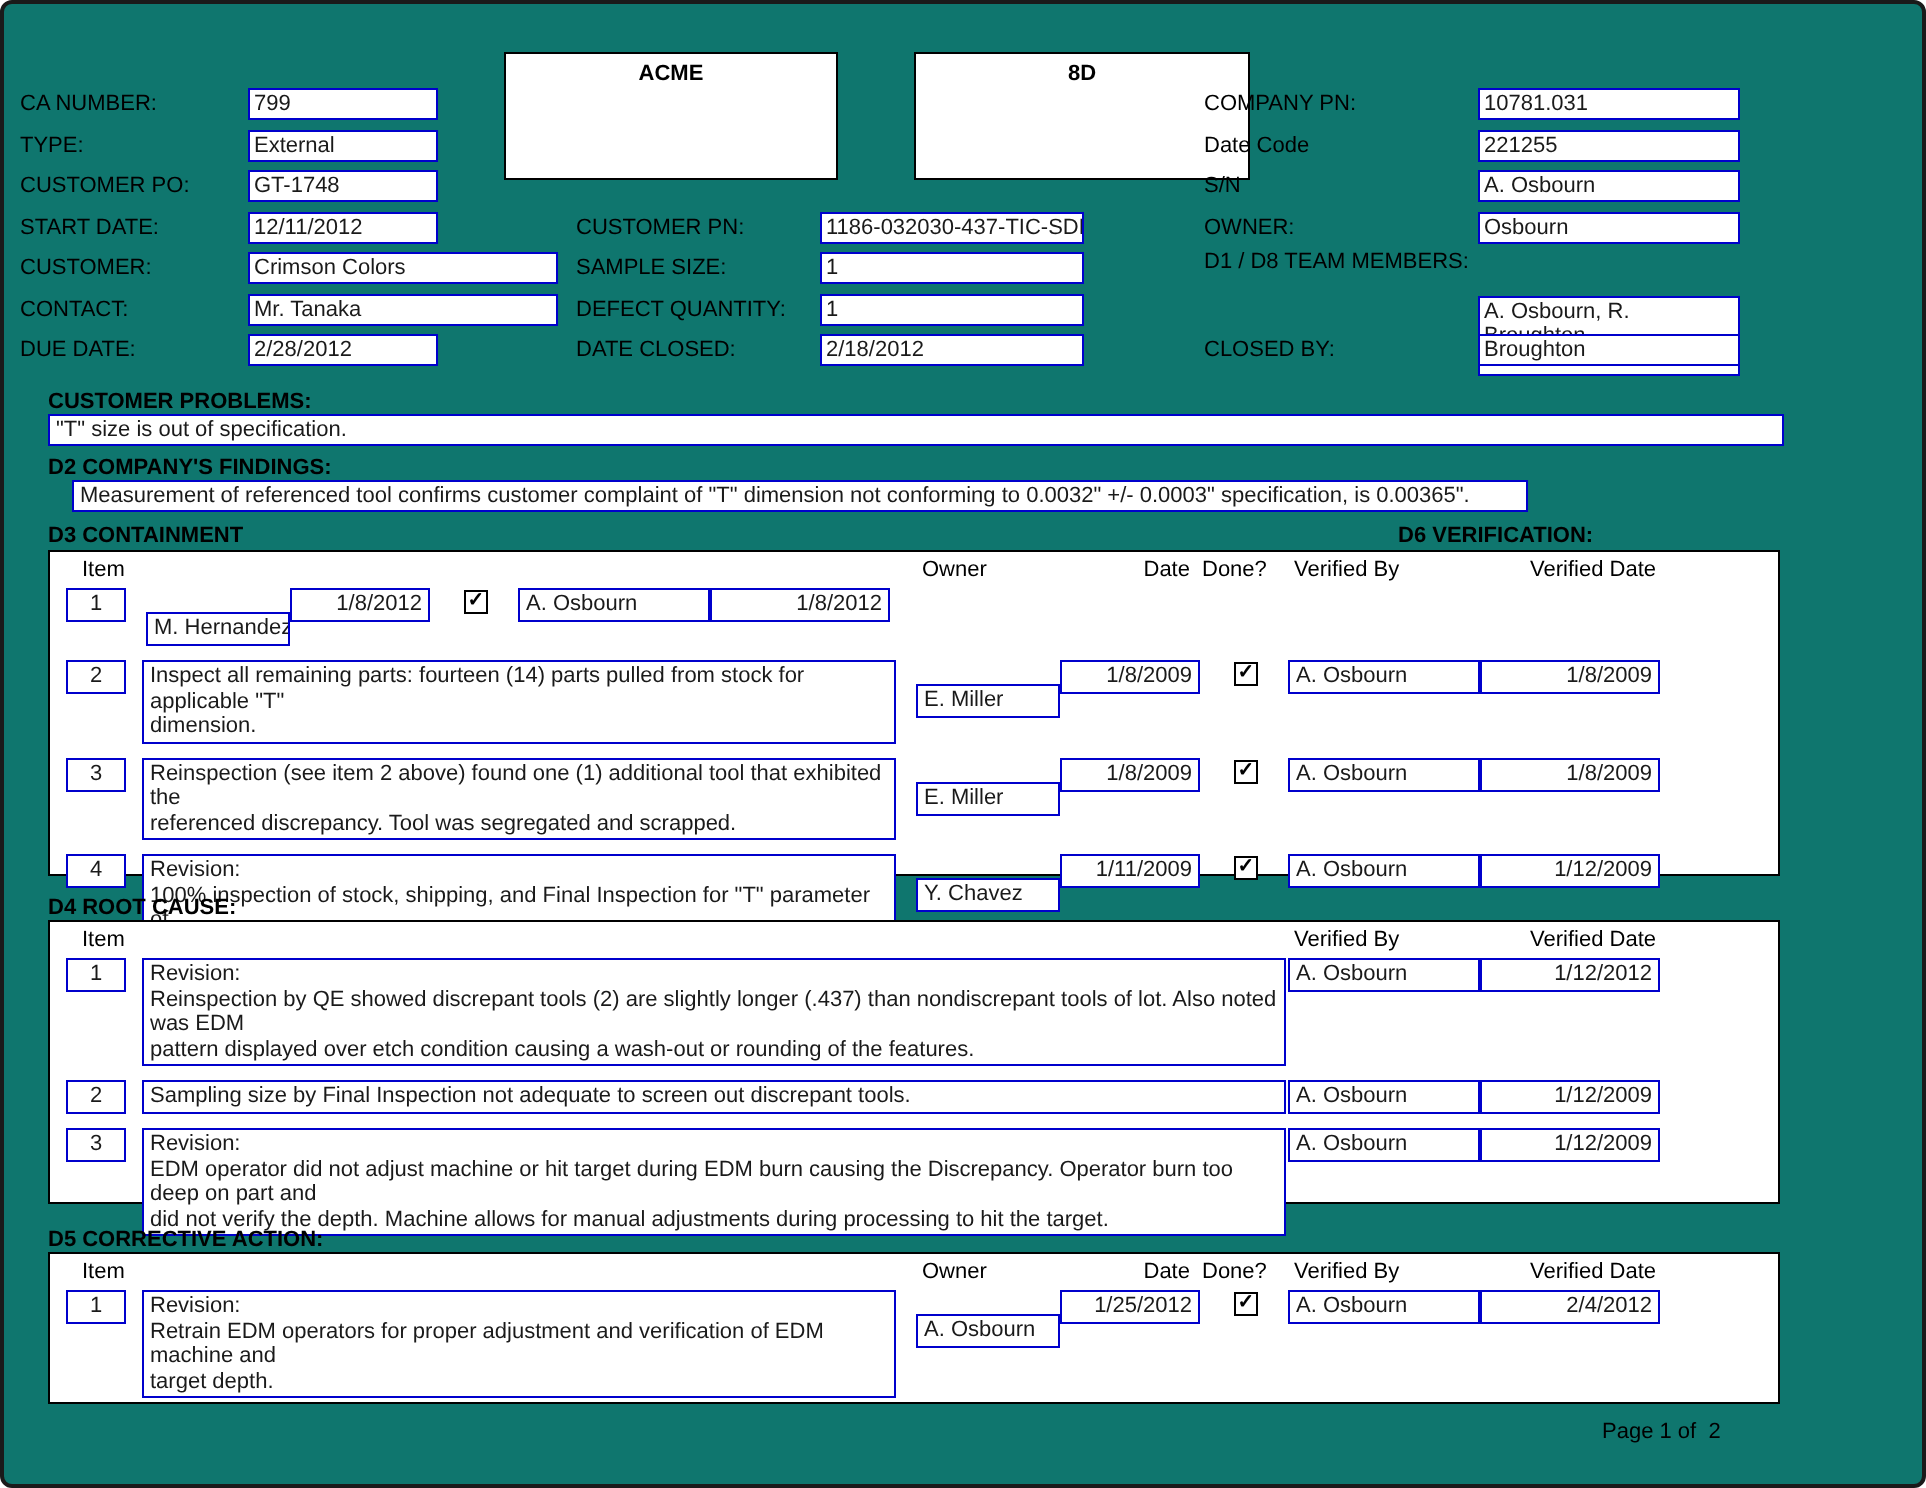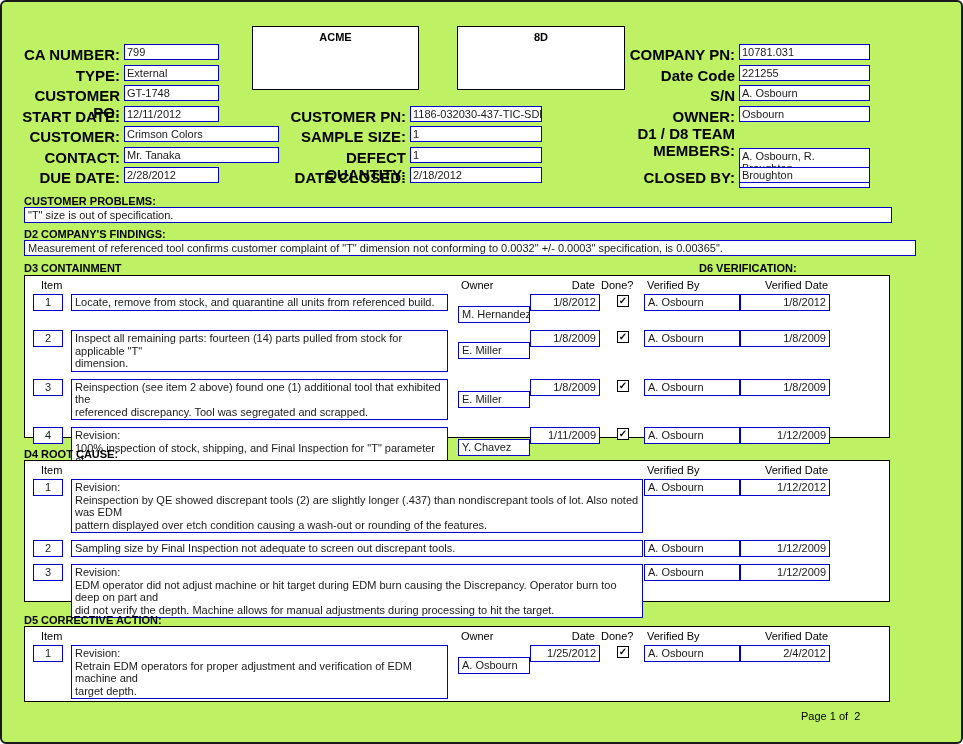--- a/index.html
+++ b/index.html
@@ -1,30 +1,30 @@
 <!DOCTYPE html>
 <html><head>
 <meta charset="utf-8">
 <style>
   * { box-sizing: border-box; margin: 0; padding: 0; }
   html,body { background:#fff; }
   body { font-family: "Liberation Sans", sans-serif; color:#000; }
   .page {
     position: relative; width: 963px; height: 744px;
-    background:#bef264; border: 2px solid #1a1a1a; border-radius: 6px;
+    background:#0f766e; border: 2px solid #1a1a1a; border-radius: 6px;
     overflow: hidden;
   }
   
   .logo-box {
     position:absolute; border:1px solid #000; text-align:center;
     font-weight:bold; font-size:11px; padding-top:4px; background:#fff;
   }
   .field { position:absolute; display:flex; align-items:flex-start; }
   .flabel {
-    font-weight:bold; font-size:15px; text-align:right; padding-top:2px;
+    font-weight:normal; font-size:11px; padding-top:2px;
     flex: 0 0 auto;
   }
   .fbox {
     border:1.5px solid #0000cc; background:#fff; height:16px;
     font-size:11px; line-height:12px; padding:1px 2px; margin-left:4px;
     color:#1a1a1a; white-space:nowrap; overflow:hidden; flex:0 0 auto;
   }
   .fbox.tall { height:40px; white-space:pre-line;margin-top:25px; }
   
   .sec-label { position:absolute; font-weight:bold; font-size:11px; }
@@ -139,37 +139,36 @@
   </div>
   <div class="field" style="left:600px;top:165px">
     <span class="flabel" style="width:133px">CLOSED BY:</span>
     <div class="fbox" style="width:131px">Broughton</div>
   </div>
 
   <div class="sec-label" style="left:22px;top:193px">CUSTOMER PROBLEMS:</div>
   <div class="wide-box" style="left:22px;top:205px;width:868px;height:16px">"T" size is out of specification.</div>
 
   <div class="sec-label" style="left:22px;top:226px">D2 COMPANY'S FINDINGS:</div>
-  <div class="wide-box" style="left:22px;top:238px;width:892px;height:16px">Measurement of referenced tool confirms customer complaint of "T" dimension not conforming to 0.0032" +/- 0.0003" specification, is 0.00365".</div>
+  <div class="wide-box" style="left:34px;top:238px;width:728px;height:16px">Measurement of referenced tool confirms customer complaint of "T" dimension not conforming to 0.0032" +/- 0.0003" specification, is 0.00365".</div>
 
   <div class="sec-label" style="left:22px;top:260px">D3 CONTAINMENT</div>
   <div class="sec-label" style="left:697px;top:260px">D6  VERIFICATION:</div>
   <div class="tsec" style="left:22px;top:273px;width:866px;height:163px">
     <div class="thead">
       <span style="left:16px">Item</span>
       <span style="left:436px">Owner</span>
       <span style="left:505px;width:65px;text-align:right">Date</span>
       <span style="left:576px;width:36px">Done?</span>
       <span style="left:622px">Verified By</span>
       <span style="left:703px;width:100px;text-align:right">Verified Date</span>
     </div>
 
       <div class="trow">
         <div class="box ibox">1</div>
-        <div class="box dbox d35desc">Locate, remove from stock, and quarantine all units from referenced build.</div>
         <div class="box obox">M. Hernandez</div>
         <div class="box datebox">1/8/2012</div>
         <div class="chkwrap">
           <div class="chk">✓</div>
         </div>
         <div class="box vbybox">A. Osbourn</div>
         <div class="box vdatebox">1/8/2012</div>
       </div>
 
       <div class="trow">

